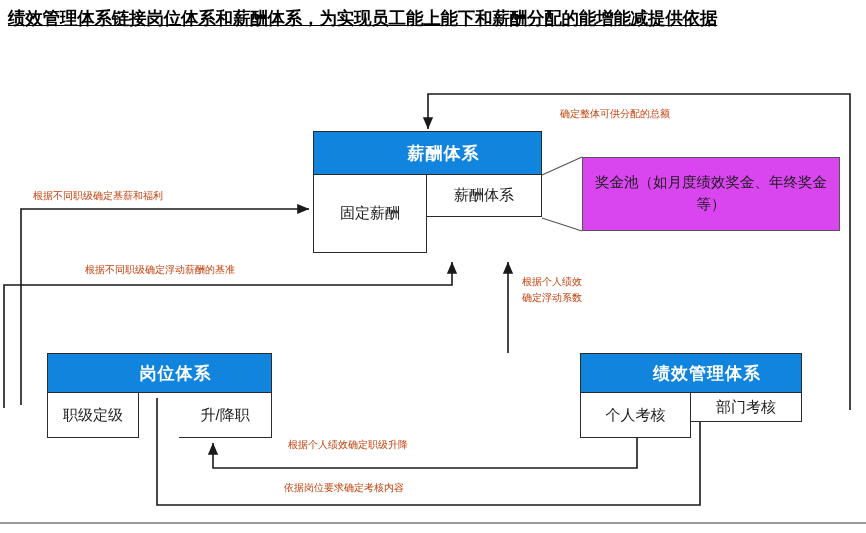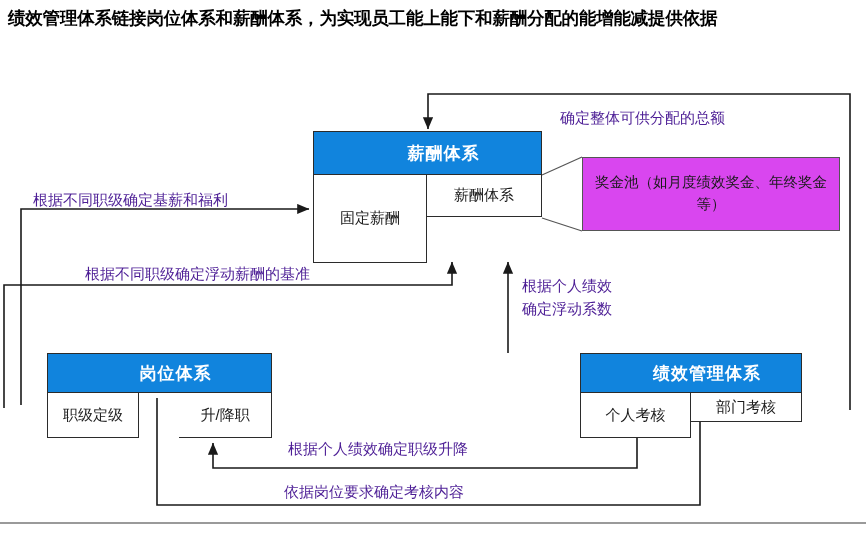--- a/index.html
+++ b/index.html
@@ -15,20 +15,21 @@
   #svg-layer{position:absolute;left:0;top:0;width:866px;height:533px;pointer-events:none;}
 
   .title{
     position:absolute;
     left:8px;top:6px;width:840px;
     font-size:17.5px;
     font-weight:bold;
     line-height:1.42;
     letter-spacing:-0.2px;
     color:#000000;
+    text-decoration:underline;
   }
 
   
   .sys-box{position:absolute;box-sizing:border-box;}
   .sys-head{
     box-sizing:border-box;
     background:#1184dd;
     color:#ffffff;
     font-weight:bold;
     font-size:17px;
@@ -45,21 +46,21 @@
     display:flex;align-items:center;justify-content:center;
     font-size:15px;
     background:#ffffff;
     color:#1a1a1a;
   }
 
   
   #salary-box{left:313px;top:131px;width:229px;}
   #salary-head{height:44px;width:229px;}
   #salary-body{height:82px;}
-  #fixed-pay-cell{width:114px;height:88px;border-right:1px solid #2b2b2b;}
+  #fixed-pay-cell{width:114px;height:78px;border-right:1px solid #2b2b2b;}
   #var-col{width:115px;height:82px;display:flex;flex-direction:column;}
   #float-pay-cell{width:115px;height:42px;border-left:none;}
   #var-sub{display:flex;width:115px;height:40px;}
   #ratio-cell{width:57px;height:40px;border-left:none;border-right:1px solid #2b2b2b;}
   #coef-cell{width:58px;height:40px;border-left:none;}
 
   
   #post-box{left:47px;top:353px;width:225px;}
   #post-head{height:40px;width:225px;}
   #post-body{height:45px;gap:40px;}
@@ -83,22 +84,22 @@
     text-align:center;
     font-size:14.5px;
     line-height:1.5;
     padding:2px 10px;
     color:#1a1a1a;
   }
 
   
   .edge-label{
     position:absolute;
-    font-size:15px;
-    color:#4c1d95;
+    font-size:10px;
+    color:#c2410c;
     white-space:nowrap;
     line-height:1.55;
   }
   #lbl-total{left:560px;top:106px;}
   #lbl-base{left:33px;top:188px;}
   #lbl-float-base{left:85px;top:262px;}
   #lbl-coef{left:522px;top:274px;}
   #lbl-rank{left:288px;top:437px;}
   #lbl-kpi{left:284px;top:480px;}
 

